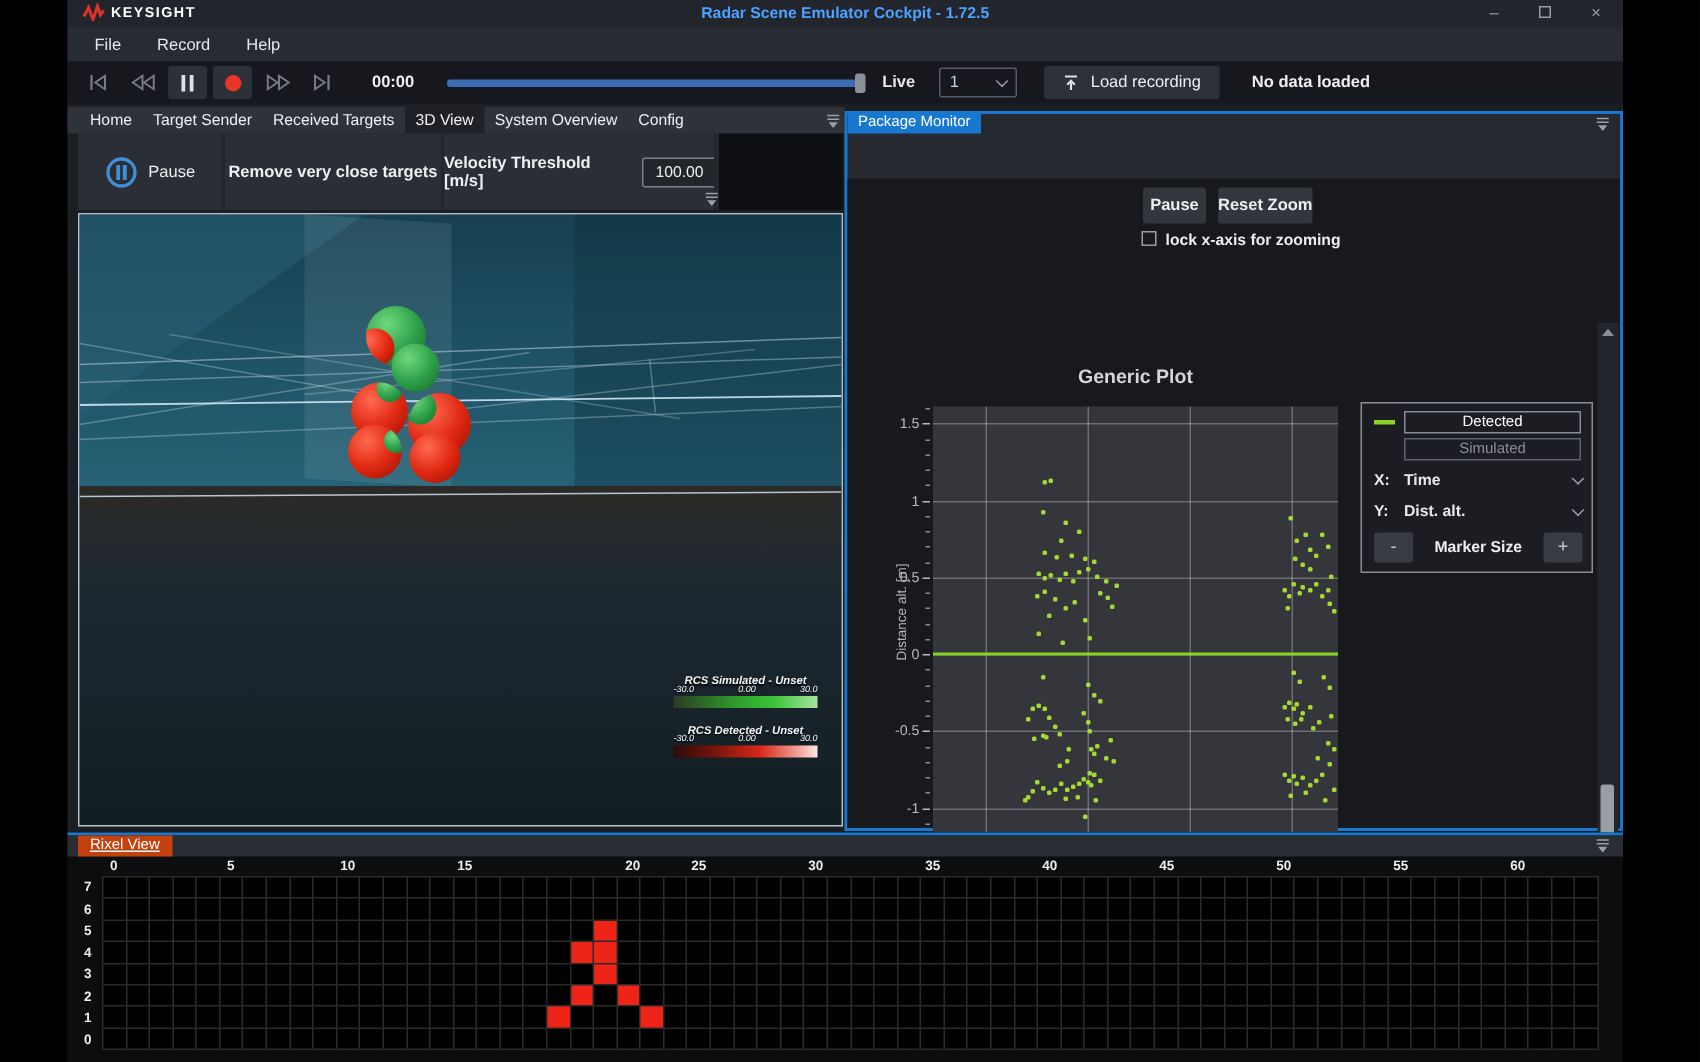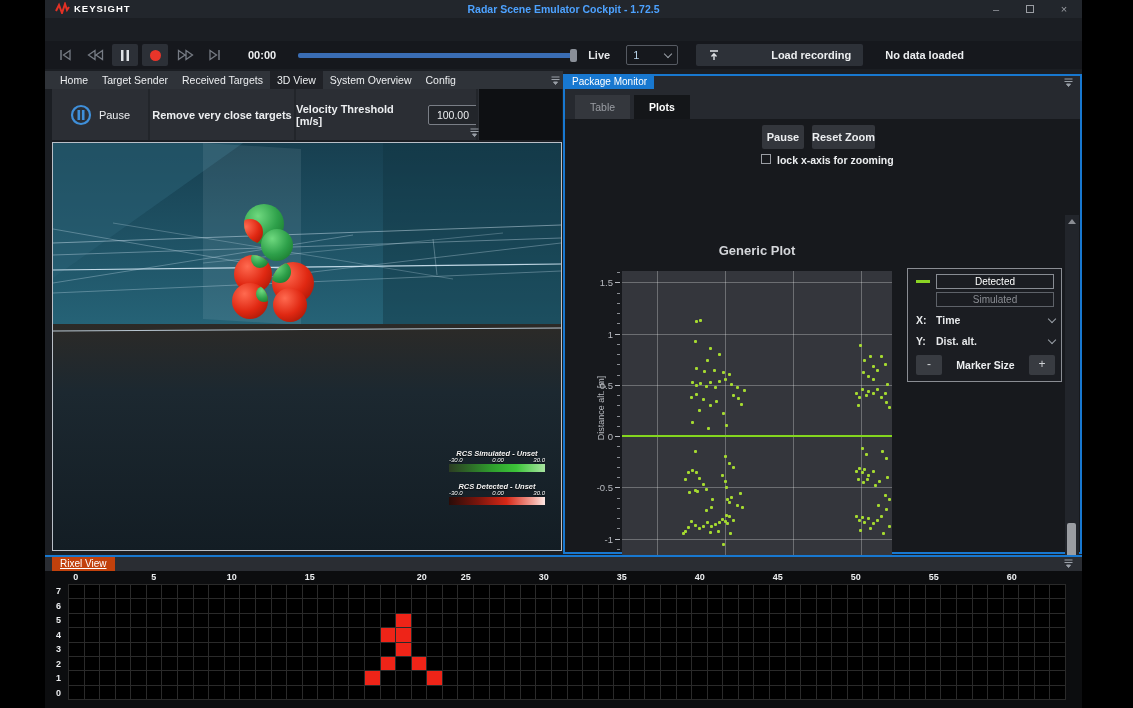--- a/index.html
+++ b/index.html
@@ -27,21 +27,21 @@
   .pbtn.boxed { background:#2c3037; }
   .pbtn svg { display:block; }
   .time { font-size:11px; font-weight:bold; color:#eceef0; margin-left:16px; }
   .slider { position:relative; width:276px; height:5px; background:#3a6db4; border-radius:2px; margin-left:22px; }
   .slider-handle { position:absolute; right:-3px; top:-4px; width:7px; height:13px; background:#8a8f98; border-radius:2px; }
   .live { font-size:11px; font-weight:bold; margin-left:14px; }
   .speed-dd { margin-left:16px; width:52px; height:20px; border:1px solid #565a62; border-radius:2px; display:flex; align-items:center; padding:0 6px; justify-content:space-between; }
   .speed-dd .val { font-size:11px; color:#b9d4ea; }
   .chev { width:6px; height:6px; border-right:1.5px solid #9aa0a8; border-bottom:1.5px solid #9aa0a8; transform:rotate(45deg); margin-top:-3px; }
   .loadbtn { margin-left:18px; height:22px; background:#2d3138; border-radius:2px; display:flex; align-items:center; gap:7px; padding:0 12px; }
-  .loadbtn span { font-size:11px; font-weight:bold; color:#eceef0;margin-left:44px; }
+  .loadbtn span { font-size:11px; font-weight:normal; color:#eceef0; }
   .status { font-size:11px; font-weight:bold; margin-left:22px; color:#eceef0; }
 
   
   .tabbar { position:absolute; left:0; top:71px; width:518px; height:18px; background:#2f3339; display:flex; align-items:stretch; padding-left:8px; }
   .ltab { font-size:10.5px; color:#eceef0; padding:2px 7px; display:flex; align-items:center; }
   .ltab.active { background:#1f2126; }
   .panelmenu { position:absolute; width:11px; height:10px; }
 
   .subtoolbar { position:absolute; left:7px; top:89px; width:510px; height:51px; background:#2b2e34; }
   .sec { position:absolute; top:0; height:51px; display:flex; align-items:center; justify-content:center; }
@@ -145,20 +145,25 @@
       <span>KEYSIGHT</span>
     </div>
     <div class="apptitle">Radar Scene Emulator Cockpit - 1.72.5</div>
     <div class="winbtns">
       <div class="winbtn">–</div>
       <div class="winbtn"><span class="sq"></span></div>
       <div class="winbtn">×</div>
     </div>
   </div>
 
+  <div class="menubar" id="menubar">
+        <div class="menu-item">File</div>
+        <div class="menu-item">Record</div>
+        <div class="menu-item">Help</div>
+      </div>
 
   <div class="toolbar">
     <div class="pbtn">
       <svg width="16" height="12">
             <line x1="4" y1="1" x2="4" y2="11" stroke="#767b84" stroke-width="1.5"></line>
             <path d="M13 1.5 L6.5 6 L13 10.5 Z" stroke="#767b84" fill="none" stroke-width="1.3"></path>
           </svg>
     </div>
     <div class="pbtn">
       <svg width="17" height="12">
@@ -335,24 +340,20 @@
       <div class="bar bar-det"></div>
     </div>
   </div>
 
   <div class="pm-panel">
     <div class="pm-header">
       <div class="pm-title">Package Monitor</div>
       <svg class="panelmenu" style="right:6px; left:auto; top:2px;" viewBox="0 0 10 10" width="11" height="10">
             <path d="M1 1 H9 M1 3.5 H9 M3 6 L5 8.5 L7 6 Z" stroke="#9aa0a8" stroke-width="1" fill="#9aa0a8"></path>
           </svg>
-    </div>
-    <div class="pm-tabrow">
-      <div class="pm-tab inactive">Table</div>
-      <div class="pm-tab active">Plots</div>
     </div>
     <div class="pm-content">
       <div class="pm-btn" style="left:197px; top:6px; width:42px;">Pause</div>
       <div class="pm-btn" style="left:247px; top:6px; width:63px;">Reset Zoom</div>
       <div class="lockrow" style="top:35px;">
         <div class="cbx"></div>
         <span>lock x-axis for zooming</span>
       </div>
 
       <div class="chart" id="chart">

